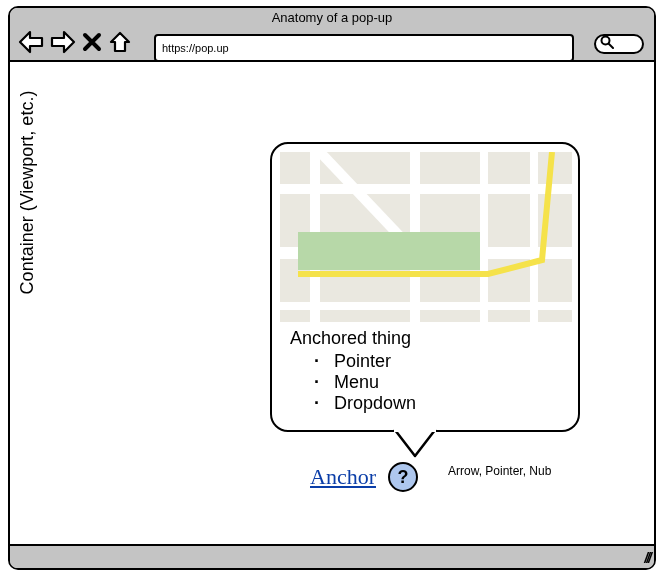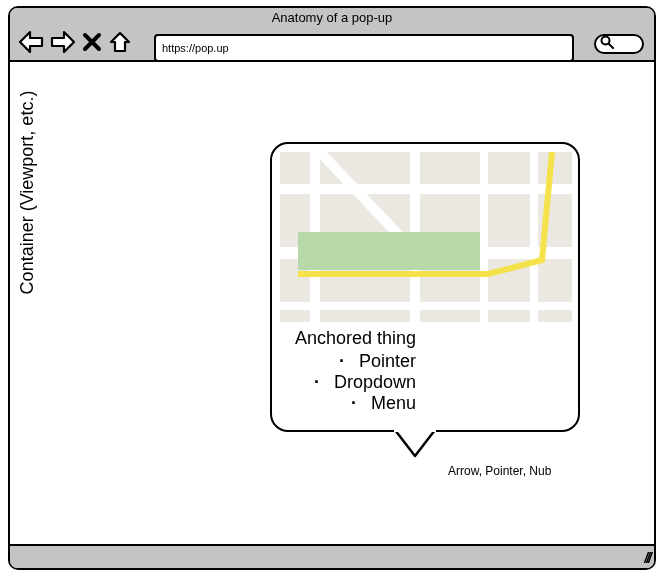--- a/index.html
+++ b/index.html
@@ -104,21 +104,20 @@
   }
   .map-svg {
     position: absolute;
     top: 8px; left: 8px;
     width: 292px; height: 170px;
   }
   .popup-text {
     position: absolute;
     left: 18px; top: 184px;
     font-size: 18px;
-    text-align: right;
   }
   .popup-text .title { font-size: 18px; }
   .popup-text ul {
     list-style: none;
     margin-left: 24px;
     margin-top: 2px;
   }
   .popup-text li::before {
     content: "·";
     font-weight: bold;
@@ -248,32 +247,38 @@
 
         <polygon points="18,80 200,80 200,118 18,118" fill="#b7d8a8"></polygon>
 
         <polyline points="18,122 208,122 262,108 272,0" fill="none" stroke="#f5e24a" stroke-width="6"></polyline>
       </svg>
 
       <div class="popup-text">
         <div class="title">Anchored thing</div>
         <ul>
           <li>Pointer</li>
+          <li>Menu</li>
           <li>Dropdown</li>
-          <li>Menu</li>
         </ul>
       </div>
     </div>
 
     <svg class="arrow-nub" viewBox="0 0 50 30">
       <polygon points="5,2 45,2 25,28" fill="#fff" stroke="#000" stroke-width="2.5" stroke-linejoin="round"></polygon>
       <rect x="4" y="0" width="42" height="4" fill="#fff"></rect>
     </svg>
 
     <div class="arrow-label">Arrow, Pointer, Nub</div>
 
+    <div class="anchor-row">
+      <a class="anchor-link" href="#">Anchor</a>
+      <div class="help-badge">
+        <span>?</span>
+      </div>
+    </div>
 
   </div>
 
   <div class="status-bar">
     <span class="resize-grip">///</span>
   </div>
 </div>
 
 </body></html>

